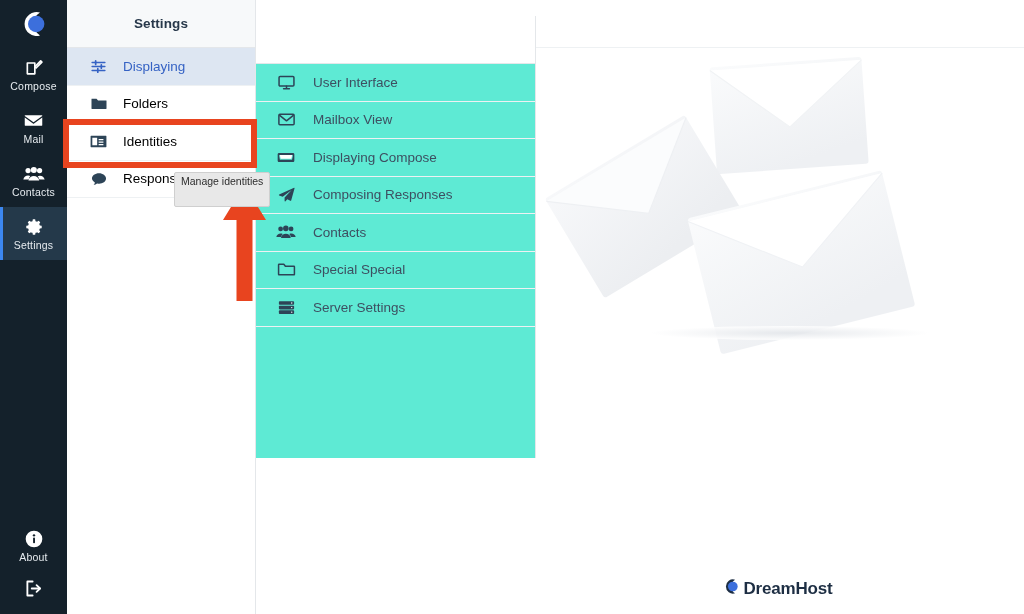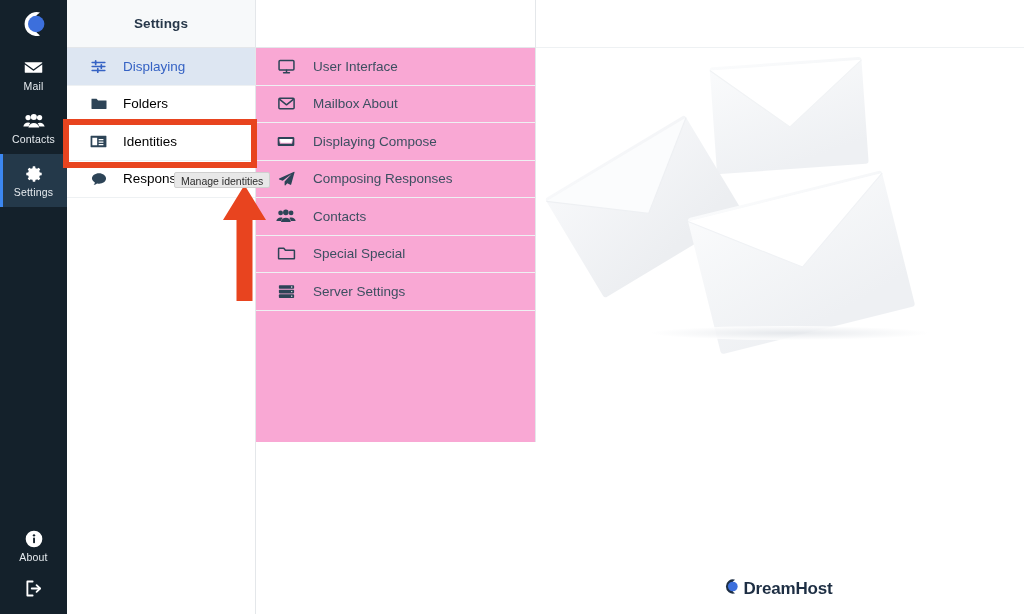--- a/index.html
+++ b/index.html
@@ -61,22 +61,23 @@
     background: #ffffff;
   }
   .snav-item.selected { background: #dde6f2; color: #3562c4; }
   .snav-item.selected .snav-label { color: #3562c4; }
   .snav-icon { width: 19px; display: flex; align-items: center; justify-content: center; }
   .snav-label { line-height: 1; }
 
   
   .list-col {
     width: 280px; flex: 0 0 280px; height: 442px;
-    background: #f9a8d4;
+    background: #5eead4;
     border-right: 1px solid #e4e7ea;
+    margin-top: 16px;
   }
   .list-head { height: 48px; border-bottom: 1px solid #e4e7ea; background: #ffffff; }
   .list-item {
     height: 37.5px; display: flex; align-items: center;
     padding-left: 20px; gap: 17px;
     border-bottom: 1px solid #eef1f3;
     color: #3d4f61; font-size: 13.5px;
   }
   .list-icon { width: 20px; display: flex; align-items: center; justify-content: center; }
 
@@ -94,40 +95,49 @@
   .brand-text { font-size: 17px; font-weight: bold; color: #1d2e43; letter-spacing: -.2px; }
 
   
   .hl-box {
     position: absolute; left: 63px; top: 119px; width: 194px; height: 49px;
     border: 6px solid #e8441f; pointer-events: none; z-index: 40;
   }
   .tooltip {
     position: absolute; left: 174px; top: 172px;
     background: #e8e8e8; color: #2d2d2d;
-    font-size: 10.5px; padding: 3px 6px 0 6px;
+    font-size: 10.5px; padding: 3px 6px 19px 6px;
     border: 1px solid #cfcfcf; border-radius: 2px;
     white-space: nowrap; z-index: 45; line-height: 1;
   }
   .arrow { position: absolute; left: 222px; top: 184px; z-index: 44; }
 </style>
 </head>
 <body>
 
 <div id="app">
 
   <div class="rail">
 
     <div class="rail-logo">
       <svg width="32" height="32" viewBox="0 0 32 32">
         <path d="M22 4.5a12 12 0 1 0 0 23 13.5 13.5 0 0 1 0-23z" fill="#ffffff"></path>
         <circle cx="18.2" cy="16" r="8.2" fill="#3c6fdc"></circle>
       </svg>
     </div>
 
+    <div class="rail-item">
+      <span class="rail-icon">
+        <svg width="20" height="20" viewBox="0 0 24 24" fill="none" stroke="#ffffff" stroke-width="2" stroke-linecap="round" stroke-linejoin="round">
+          <path d="M4 6h9v13H4z"></path>
+          <path d="M13 10.5 20 3.5l1.5 1.5L14.5 12z"></path>
+        </svg>
+      </span>
+      <span class="rail-label">Compose</span>
+    </div>
 
     <div class="rail-item">
       <span class="rail-icon">
         <svg width="21" height="21" viewBox="0 0 24 24" fill="#ffffff">
           <path d="M2.5 6h19c.3 0 .5.2.5.5v.3L12 14 2 6.8v-.3c0-.3.2-.5.5-.5z"></path>
           <path d="M2 8.7l9.4 6.8c.4.3.9.3 1.2 0L22 8.7v8.8c0 .3-.2.5-.5.5h-19c-.3 0-.5-.2-.5-.5z"></path>
         </svg>
       </span>
       <span class="rail-label">Mail</span>
     </div>
@@ -237,21 +247,21 @@
       <span>User Interface</span>
     </div>
 
     <div class="list-item">
       <span class="list-icon">
         <svg width="19" height="19" viewBox="0 0 24 24" fill="none" stroke="#2d4457" stroke-width="1.9" stroke-linejoin="round">
           <rect x="2.4" y="5.3" width="19.2" height="13.4" rx="1.3"></rect>
           <path d="m3 6.4 9 7.3 9-7.3"></path>
         </svg>
       </span>
-      <span>Mailbox About</span>
+      <span>Mailbox View</span>
     </div>
 
     <div class="list-item">
       <span class="list-icon">
         <svg width="20" height="20" viewBox="0 0 24 24" fill="#2d4457">
           <path d="M3.6 7.2h16.8c.9 0 1.6.7 1.6 1.6v7.6c0 .9-.7 1.6-1.6 1.6H3.6c-.9 0-1.6-.7-1.6-1.6V8.8c0-.9.7-1.6 1.6-1.6zm1 2.4a.9.9 0 0 0-.9 1l1 4.6h14.6l1-4.6a.9.9 0 0 0-.9-1z" fill-rule="evenodd"></path>
           <path d="M4.6 9.6h14.8l-1 4.6H5.6z" fill="#ffffff"></path>
         </svg>
       </span>
       <span>Displaying Compose</span>

